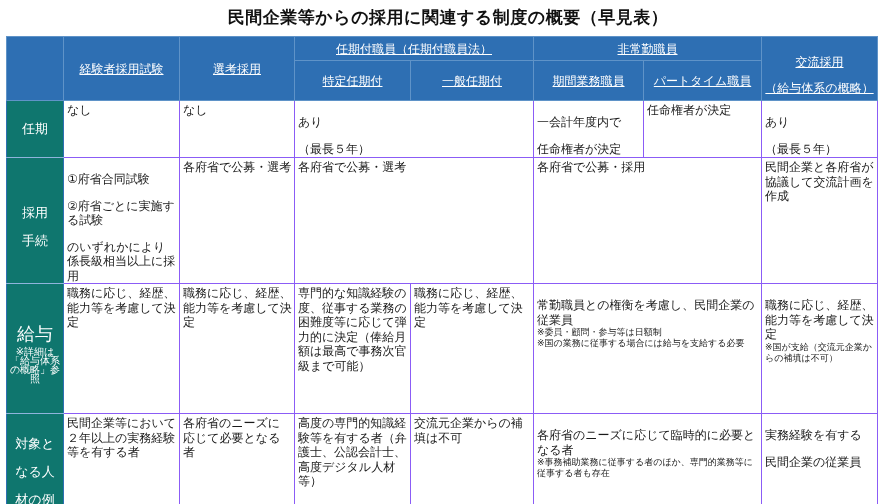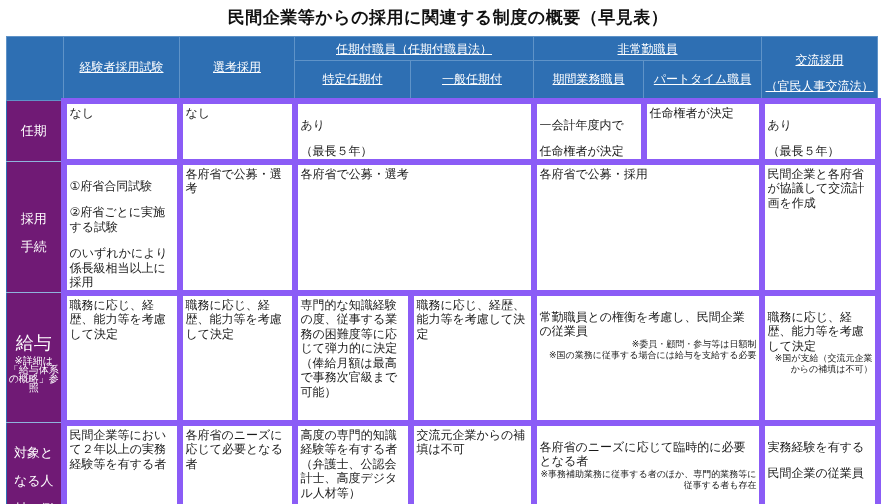--- a/index.html
+++ b/index.html
@@ -5,25 +5,25 @@
   html, body { margin:0; padding:0; background:#ffffff; }
   body { width:896px; height:504px; overflow:hidden; position:relative;
          font-family:"DejaVu Sans", "Liberation Sans", sans-serif; color:#1a1a1a; }
   .title { position:absolute; left:0; top:6px; width:896px; text-align:center;
            font-size:17px; font-weight:bold; letter-spacing:0.5px; color:#111;font-family:Liberation Mono, monospace; }
   table { position:absolute; left:6px; top:36px; border-collapse:collapse; table-layout:fixed; }
   th { background:#2e6fb3; color:#fff; font-weight:normal; font-size:12px; text-align:center;
        border:1px solid #5f93c8; padding:0; line-height:14px;text-decoration:underline; }
   th.corner { border-right:1px solid #5f93c8; }
   th.sub { border-top:1px solid #1f5a99; }
-  td { border:6px solid #8b5cf6; vertical-align:top; font-size:12px; line-height:14.5px;
+  td { border:1px solid #8b5cf6; vertical-align:top; font-size:12px; line-height:14.5px;
        padding:2px 2px 0 3px; background:#fff; white-space:normal; word-break:break-all; }
-  td.rowhead { background:#701a75; color:#fff; text-align:center; vertical-align:middle;
+  td.rowhead { background:#0f766e; color:#fff; text-align:center; vertical-align:middle;
                font-size:13px; line-height:16px; border:1px solid #2e6fb3; border-bottom:1px solid #8fb4dc; padding:0; }
-  .note { font-size:9px; line-height:11px; display:block;text-align:right; }
+  .note { font-size:9px; line-height:11px; display:block; }
   .rh-note { font-size:10px; line-height:9px; display:block; margin-top:5px; }
   .line { display:block;margin-top:12px; }
 </style>
 </head>
 <body>
 
 <div class="title">民間企業等からの採用に関連する制度の概要（早見表）</div>
 
 <table>
   <colgroup>
@@ -38,21 +38,21 @@
   </colgroup>
   <tbody>
       <tr style="height:24px">
     <th class="corner" rowspan="2"></th>
     <th rowspan="2">経験者採用試験</th>
     <th rowspan="2">選考採用</th>
     <th colspan="2">任期付職員（任期付職員法）</th>
     <th colspan="2">非常勤職員</th>
     <th rowspan="2">
       <span class="line">交流採用</span>
-      <span class="line">（官民人事交流法）</span>
+      <span class="line">（給与体系の概略）</span>
     </th>
   </tr>
   <tr style="height:40px">
     <th class="sub">特定任期付</th>
     <th class="sub">一般任期付</th>
     <th class="sub">期間業務職員</th>
     <th class="sub">パートタイム職員</th>
   </tr>
 
   <tr style="height:57px">

